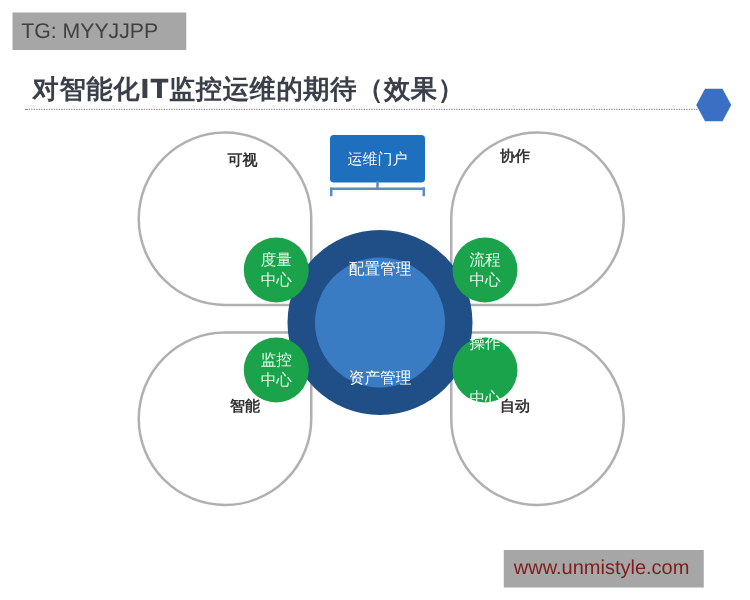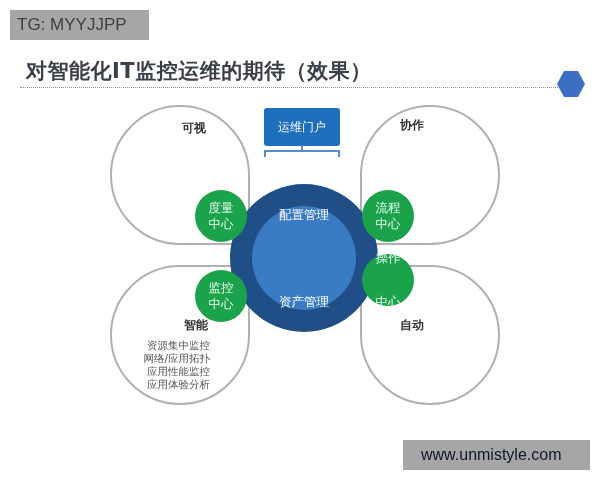--- a/index.html
+++ b/index.html
@@ -72,26 +72,26 @@
   }
 
   .hub {
     position: absolute; width: 52px; height: 52px; border-radius: 50%;
     background: #1aa34a; color: #eafff0; font-size: 12.5px; line-height: 16px;
     display: flex; flex-direction: column; align-items: center; justify-content: center;
   }
   .hub.h1 { left: 195px; top: 190px; }
   .hub.h2 { left: 362px; top: 190px; }
   .hub.h3 { left: 195px; top: 270px; }
-  .hub.h4 { left: 362px; top: 254px; gap: 28px; }
+  .hub.h4 { left: 362px; top: 270px; gap: 28px; }
 
   .wm-bot {
-    position: absolute; left: 403px; top: 440px; width: 187px; height: 30px;
-    background: #a6a6a6; color: #0f172a; font-size: 16px; line-height: 30px;
-    padding-left: 18px; box-sizing: border-box; font-family: "Liberation Sans", sans-serif;
+    position: absolute; left: 403px; top: 440px; width: 160px; height: 30px;
+    background: #a6a6a6; color: #7f1d1d; font-size: 16px; line-height: 30px;
+    padding-left: 8px; box-sizing: border-box; font-family: "Liberation Sans", sans-serif;
   }
 </style>
 </head>
 <body>
 
 <div class="wm-top">TG: MYYJJPP</div>
 
 <div class="title">对智能化IT监控运维的期待（效果）</div>
 <div class="title-rule"></div>
 <svg class="hex" viewBox="0 0 30 28">
@@ -101,26 +101,20 @@
 <div class="petal tl">
   <div class="petal-head">可视</div>
 </div>
 
 <div class="petal tr">
   <div class="petal-head">协作</div>
 </div>
 
 <div class="petal bl">
   <div class="petal-head">智能</div>
-  <div class="petal-items">
-    <div>资源集中监控</div>
-    <div>网络/应用拓扑</div>
-    <div>应用性能监控</div>
-    <div>应用体验分析</div>
-  </div>
 </div>
 
 <div class="petal br">
   <div class="petal-head">自动</div>
 </div>
 
 <div class="portal">运维门户</div>
 <div class="bracket-stem"></div>
 <div class="bracket"></div>
 

